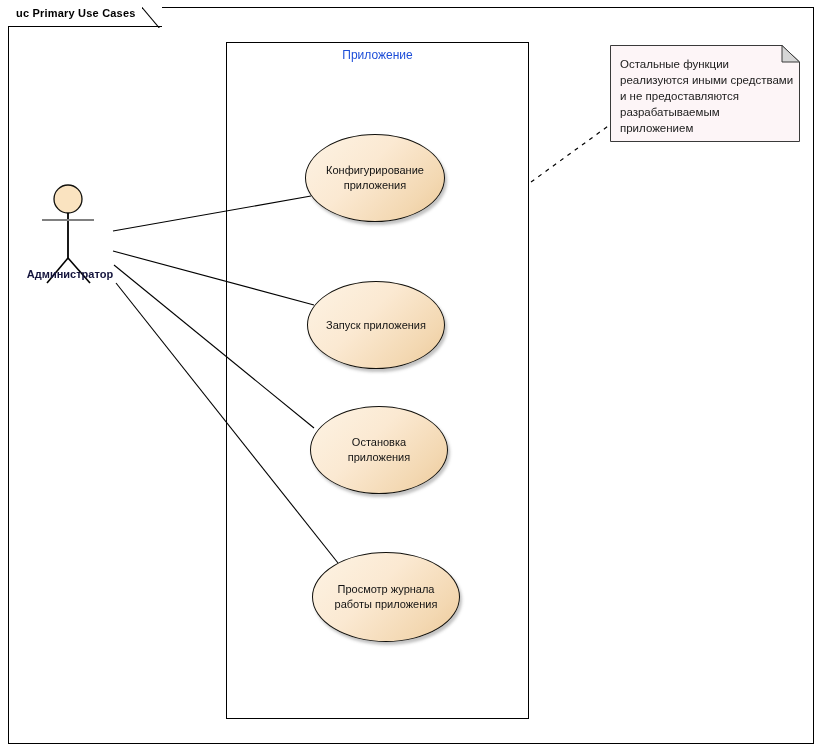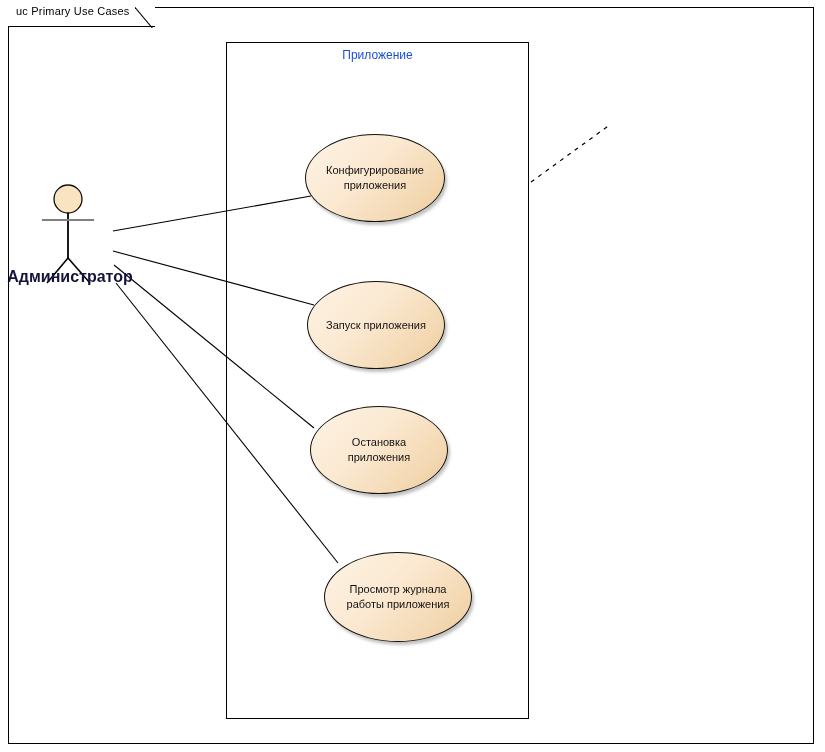--- a/index.html
+++ b/index.html
@@ -36,23 +36,22 @@
     height: 20px;
     box-sizing: border-box;
     border-right: 0;
     background: #ffffff;
   }
   .frame-tab-inner {
     position: relative;
     height: 20px;
     padding: 0 26px 12px 8px;
     display: flex;
-    align-items: center;
     font-size: 11px;
-    font-weight: normal;
+    font-weight: bold;
     color: #000000;
     letter-spacing: 0.2px;
     white-space: nowrap;
     border-bottom: 1px solid #000000;
     box-sizing: border-box;
   }
   .frame-tab-cut {
     position: absolute;
     right: 0;
     top: 0;
@@ -123,21 +122,21 @@
     top: 183px;
     width: 110px;
     height: 105px;
   }
   .actor-label {
     position: absolute;
     left: 0px;
     top: 268px;
     width: 140px;
     text-align: center;
-    font-size: 16px;
+    font-size: 11px;
     font-weight: bold;
     color: #14143c;
     white-space: nowrap;
   }
 
   
   .note {
     position: absolute;
     left: 610px;
     top: 45px;
@@ -209,19 +208,26 @@
 
   <div class="usecase" style="left:307px; top:281px; width:138px; height:88px;">
     <span class="usecase-label">Запуск приложения</span>
   </div>
 
   <div class="usecase" style="left:310px; top:406px; width:138px; height:88px;">
     <span class="usecase-label">Остановка
 приложения</span>
   </div>
 
-  <div class="usecase" style="left:324px; top:552px; width:148px; height:90px;">
+  <div class="usecase" style="left:312px; top:552px; width:148px; height:90px;">
     <span class="usecase-label">Просмотр журнала
 работы приложения</span>
   </div>
 
+  <div class="note">
+    <svg width="190" height="97" viewBox="0 0 190 97" style="position:absolute;left:0;top:0;">
+      <path d="M0.5 0.5 H172 L189.5 17 V96.5 H0.5 Z" fill="#fdf5f7" stroke="#3a3a3a" stroke-width="1"></path>
+      <path d="M172 0.5 V17 H189.5 Z" fill="#d6d6d6" stroke="#3a3a3a" stroke-width="1"></path>
+    </svg>
+    <div class="note-text">Остальные функции реализуются иными средствами и не предоставляются разрабатываемым приложением</div>
+  </div>
 
 </div>
 
 </body></html>

